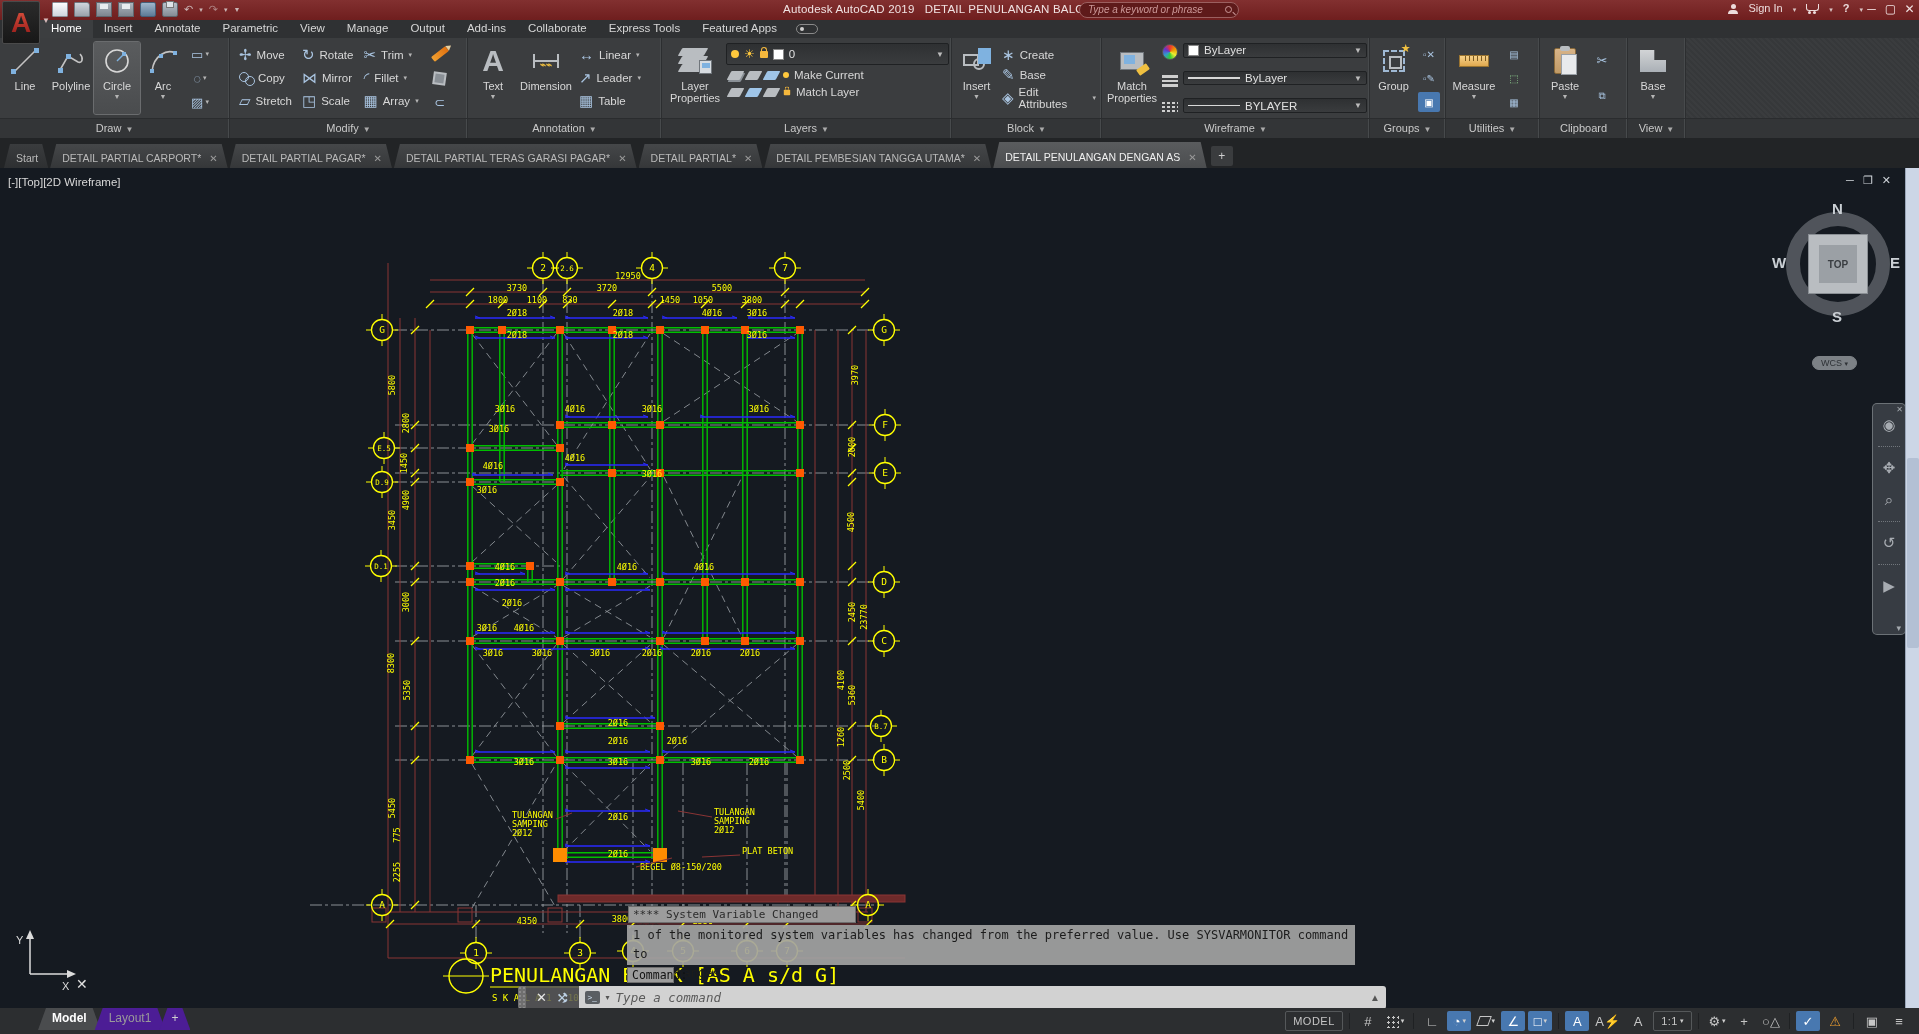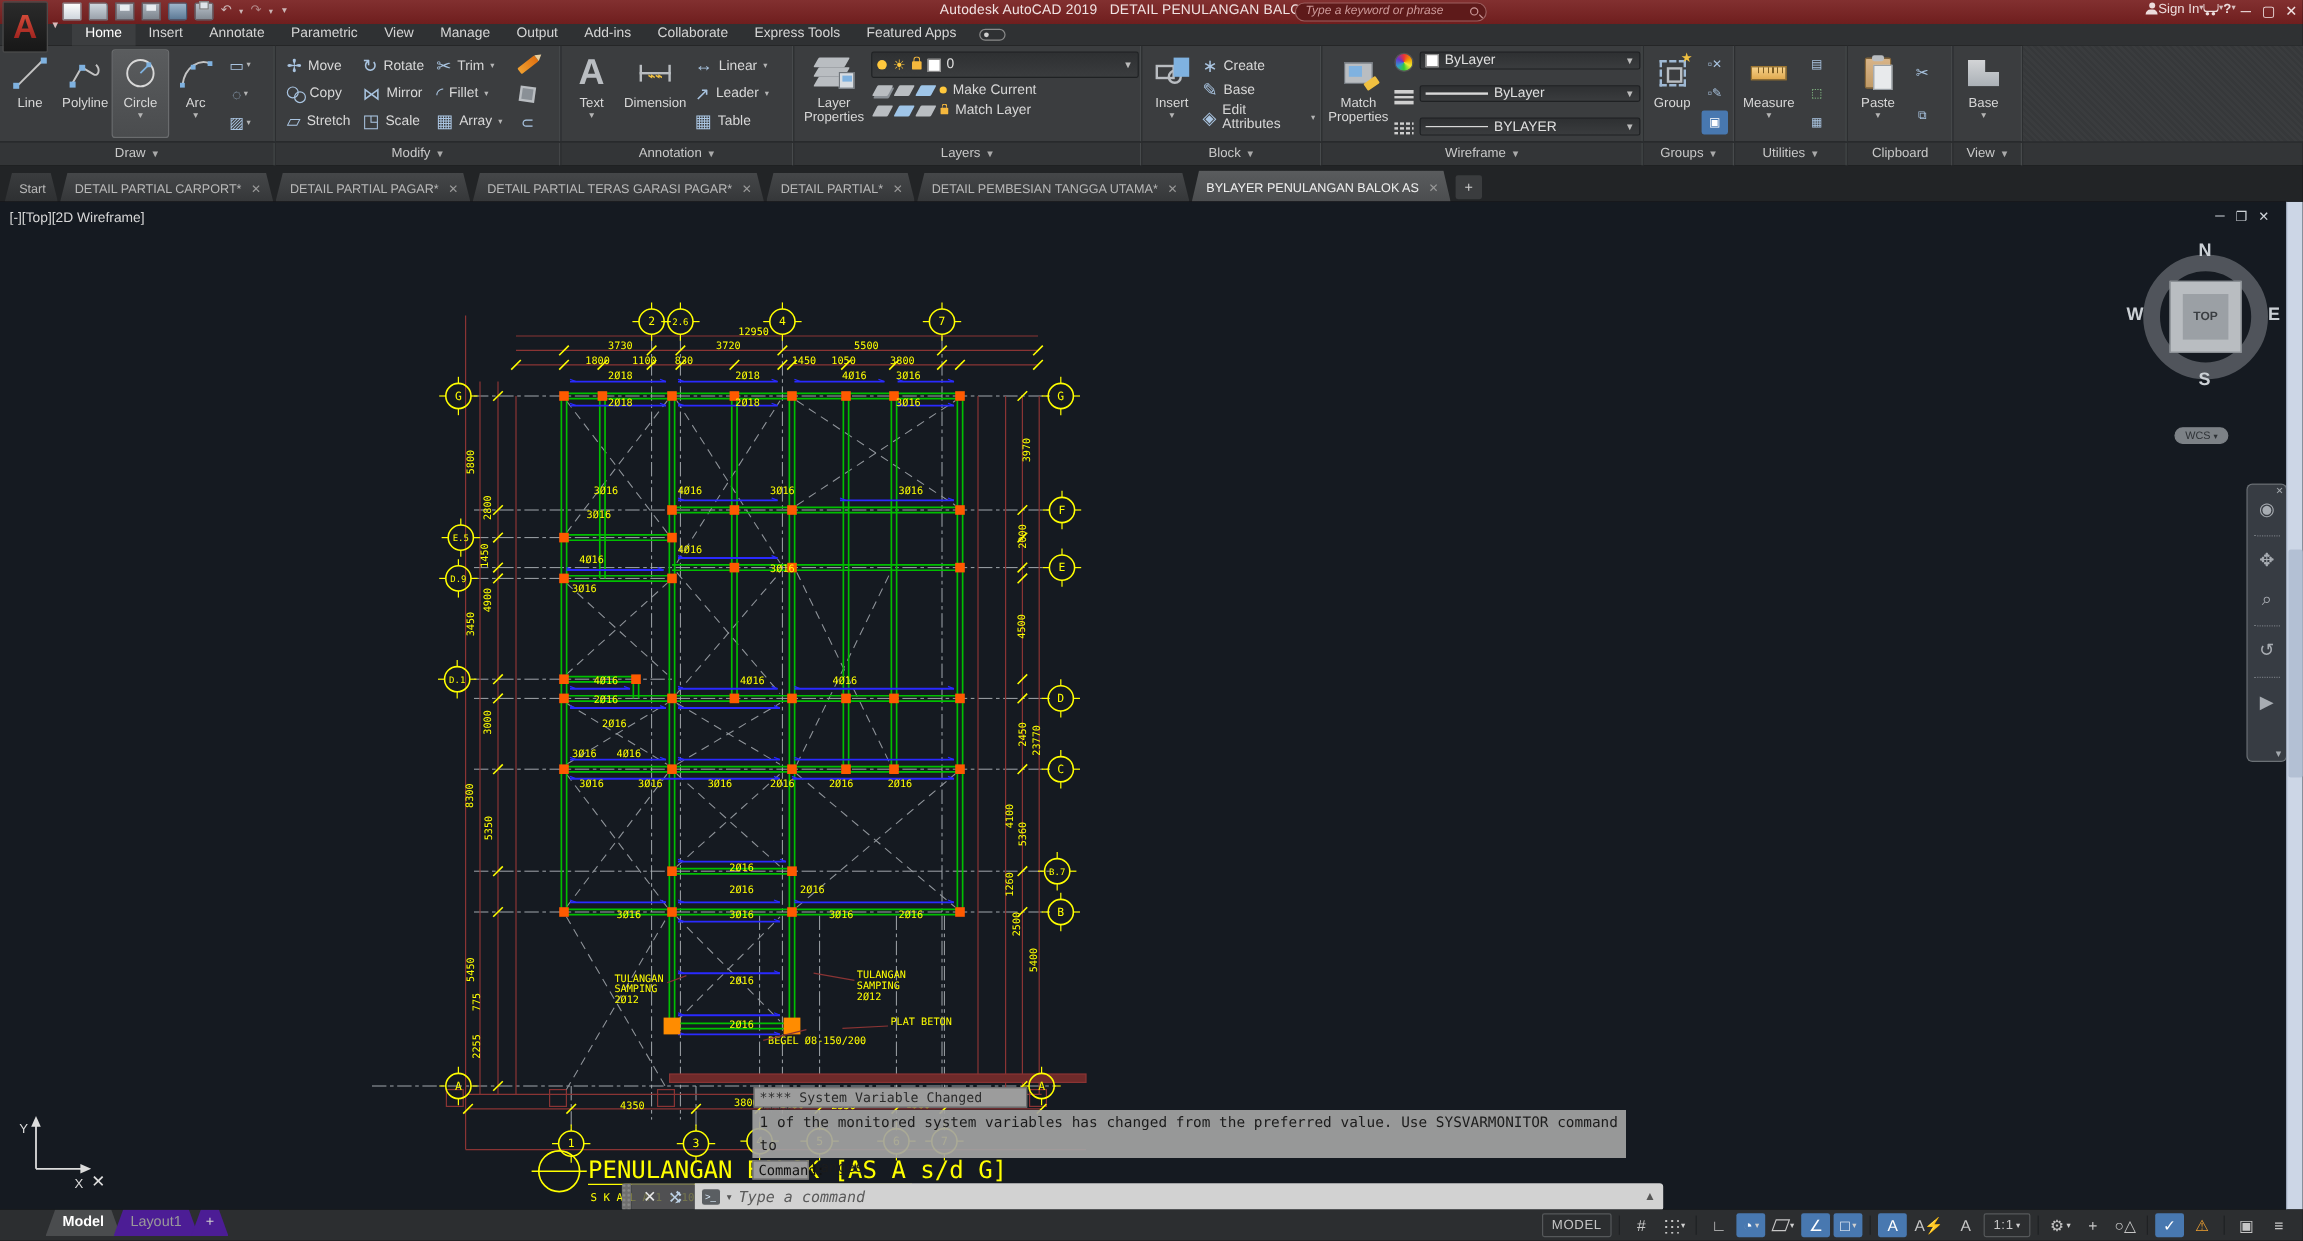--- a/index.html
+++ b/index.html
@@ -26,35 +26,35 @@
   .qi-mobile { background:linear-gradient(#9fb6cc,#5d7a96); border:1px solid #46607a; border-radius:2px; }
   .qat-arrow { color:#cbb6b6; font-size:11px; line-height:15px; }
   .qat-arrow.dim { opacity:.65; }
   .qat-caret { color:#cbb6b6; font-size:7px; }
   #title-center { position:absolute; left:0; right:0; top:3px; text-align:center; color:#f0e2e2; font-size:11.5px; letter-spacing:.2px; }
   #search-pill { position:absolute; right:680px; top:2px; width:160px; height:16px; background:#5e1a1a;
     border:1px solid #9b5f5f; border-radius:8px; color:#c99; font-style:italic; font-size:10px;
     padding:1px 20px 0 8px; }
   #search-pill .mag { position:absolute; right:6px; top:3px; width:7px; height:7px; border:1.4px solid #c99; border-radius:50%; }
   #search-pill .mag:after { content:""; position:absolute; left:6px; top:6px; width:4px; height:1.4px; background:#c99; transform:rotate(45deg); }
-  #tb-right { position:absolute; right:56px; top:2px; display:flex; align-items:flex-start; gap:0; color:#ecdcdc; font-size:11px; }
+  #tb-right { position:absolute; right:56px; top:2px; display:flex; align-items:flex-end; gap:10px; color:#ecdcdc; font-size:11px; }
   .person { width:10px; height:10px; position:relative; display:inline-block; }
   .person:before{ content:""; position:absolute; left:2.5px; top:0; width:5px; height:5px; border-radius:50%; background:#ecdcdc; }
   .person:after{ content:""; position:absolute; left:0; bottom:0; width:10px; height:4px; border-radius:4px 4px 0 0; background:#ecdcdc; }
   .cart { width:13px; height:11px; position:relative; display:inline-block; }
   .cart:before{ content:""; position:absolute; left:0; top:1px; width:11px; height:6px; border:1.4px solid #ecdcdc; border-top:none; border-radius:0 0 3px 3px; }
   .cart:after{ content:""; position:absolute; left:2px; top:8px; width:3px; height:3px; border-radius:50%; background:#ecdcdc; box-shadow:5px 0 0 #ecdcdc; }
   .tb-q { font-weight:bold; }
   .tiny-caret { font-size:7px; color:#d8c2c2; }
   #win-controls { position:absolute; right:0; top:0; height:20px; display:flex; z-index:80; }
   #win-controls span { width:19px; text-align:center; line-height:18px; color:#f0e2e2; font-size:12px; cursor:pointer; }
 
   
   #ribbontabs { position:absolute; left:0; top:20px; width:1919px; height:18px; background:#2f3133;
-    display:flex; align-items:stretch; padding-left:60px; color:#d6d6d6; z-index:55; }
+    display:flex; align-items:stretch; padding-left:40px; color:#d6d6d6; z-index:55; }
   .rtab { padding:2px 11px 0; font-size:11.5px; cursor:pointer; }
   .rtab.active { background:#3c3e40; color:#fff; }
   #ribbon-toggle { margin-left:8px; margin-top:4px; width:22px; height:10px; border:1px solid #8a8a8a; border-radius:5px; position:relative; cursor:pointer; }
   #ribbon-toggle:before { content:""; position:absolute; left:3px; top:2px; width:4px; height:4px; background:#cfcfcf; border-radius:50%; }
 
   
   #ribbon { position:absolute; left:0; top:38px; width:1919px; height:80px; background:#3b3d3f; color:#d8d8d8; display:flex; z-index:50; }
   #panel-labels { position:absolute; left:0; top:118px; width:1919px; height:20px; background:#333537; display:flex; z-index:50;
     border-top:1px solid #2a2c2e; }
   .panel { display:flex; padding:4px 2px; border-right:1px solid #2c2e30; box-shadow:inset -1px 0 0 #474a4c; }
@@ -600,21 +600,21 @@
     </div>
     <div class="ftab">
       <span>DETAIL PARTIAL*</span>
       <span class="x">✕</span>
     </div>
     <div class="ftab">
       <span>DETAIL PEMBESIAN TANGGA UTAMA*</span>
       <span class="x">✕</span>
     </div>
     <div class="ftab active">
-      <span>BYLAYER PENULANGAN BALOK AS</span>
+      <span>DETAIL PENULANGAN DENGAN AS</span>
       <span class="x">✕</span>
     </div>
     <div id="ftab-plus">+</div>
   </div>
 
 <div id="canvas">
   <svg id="drawing-svg" width="1905" height="840">
       <g>
         <line x1="395" y1="162" x2="875" y2="162" stroke="#a8adb3" stroke-width="0.8" stroke-dasharray="12 3 3 3"></line>
         <line x1="395" y1="257" x2="875" y2="257" stroke="#a8adb3" stroke-width="0.8" stroke-dasharray="12 3 3 3"></line>

